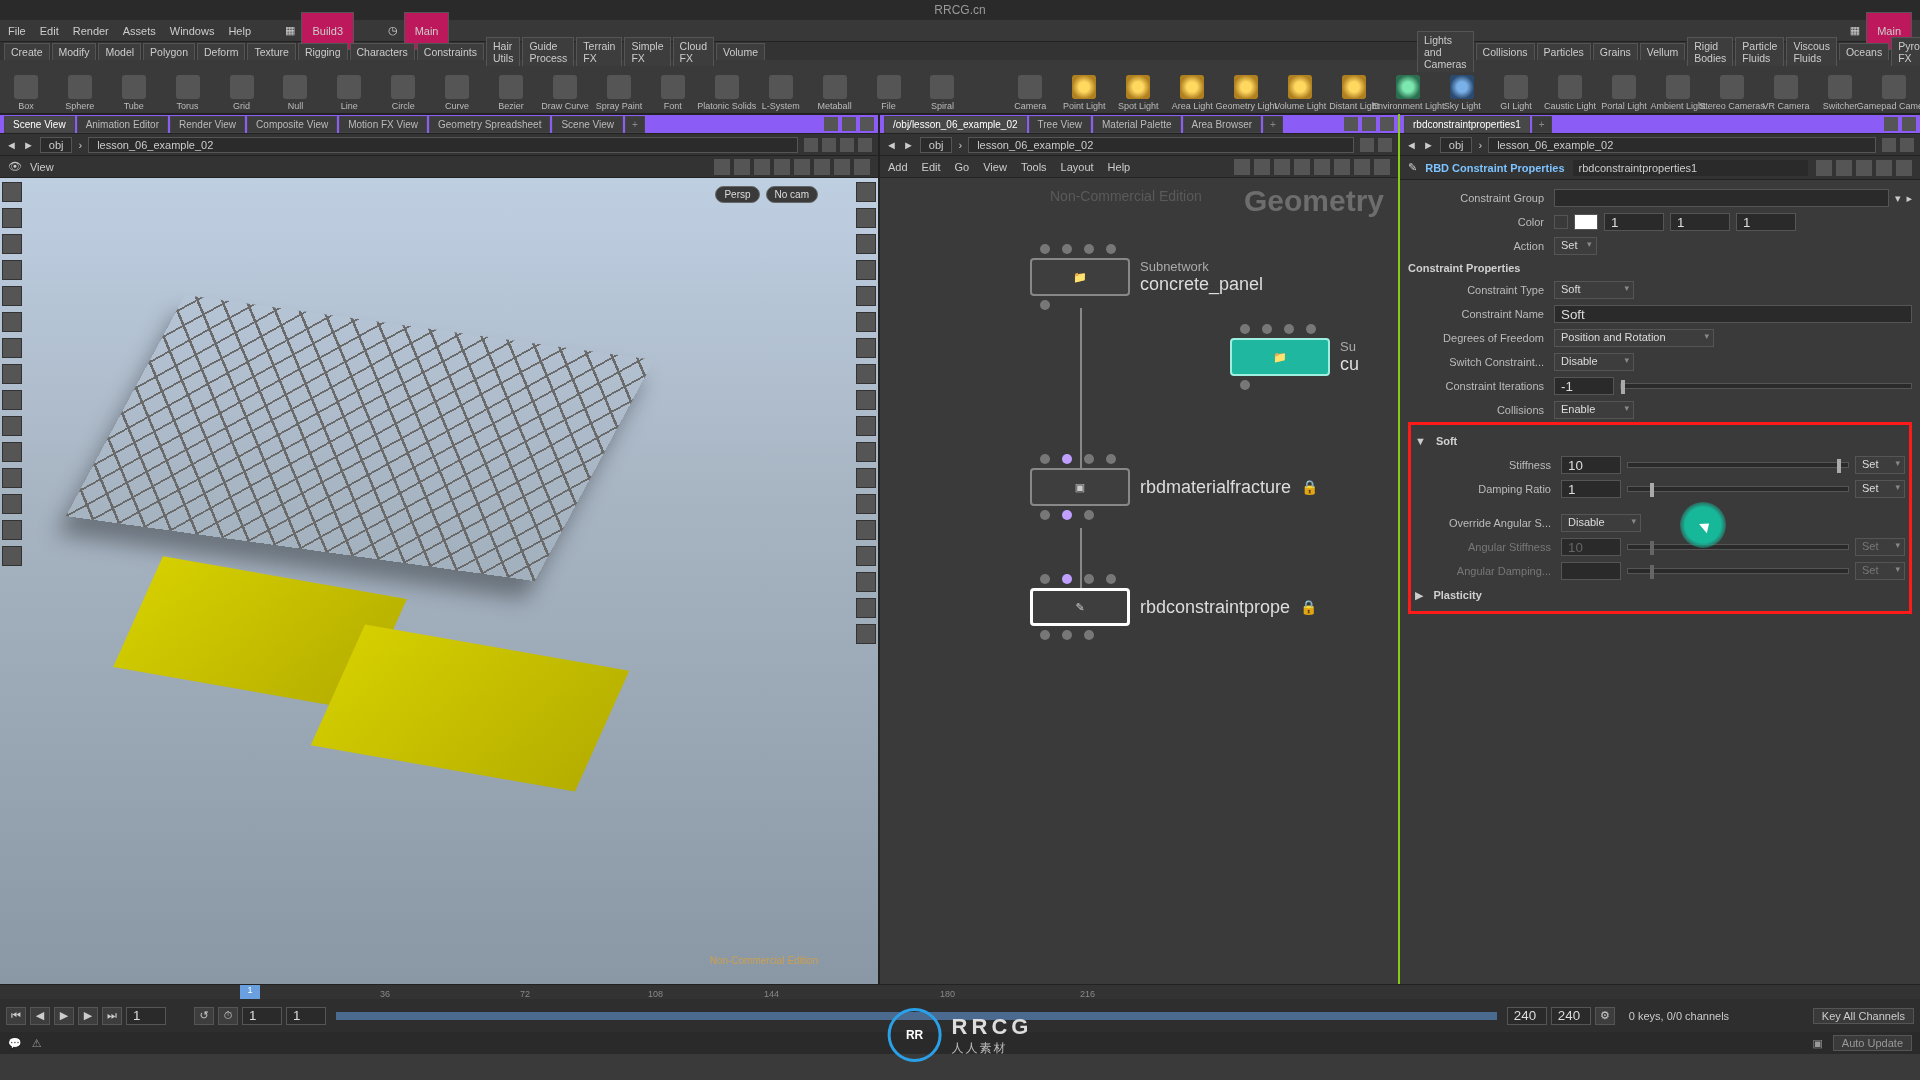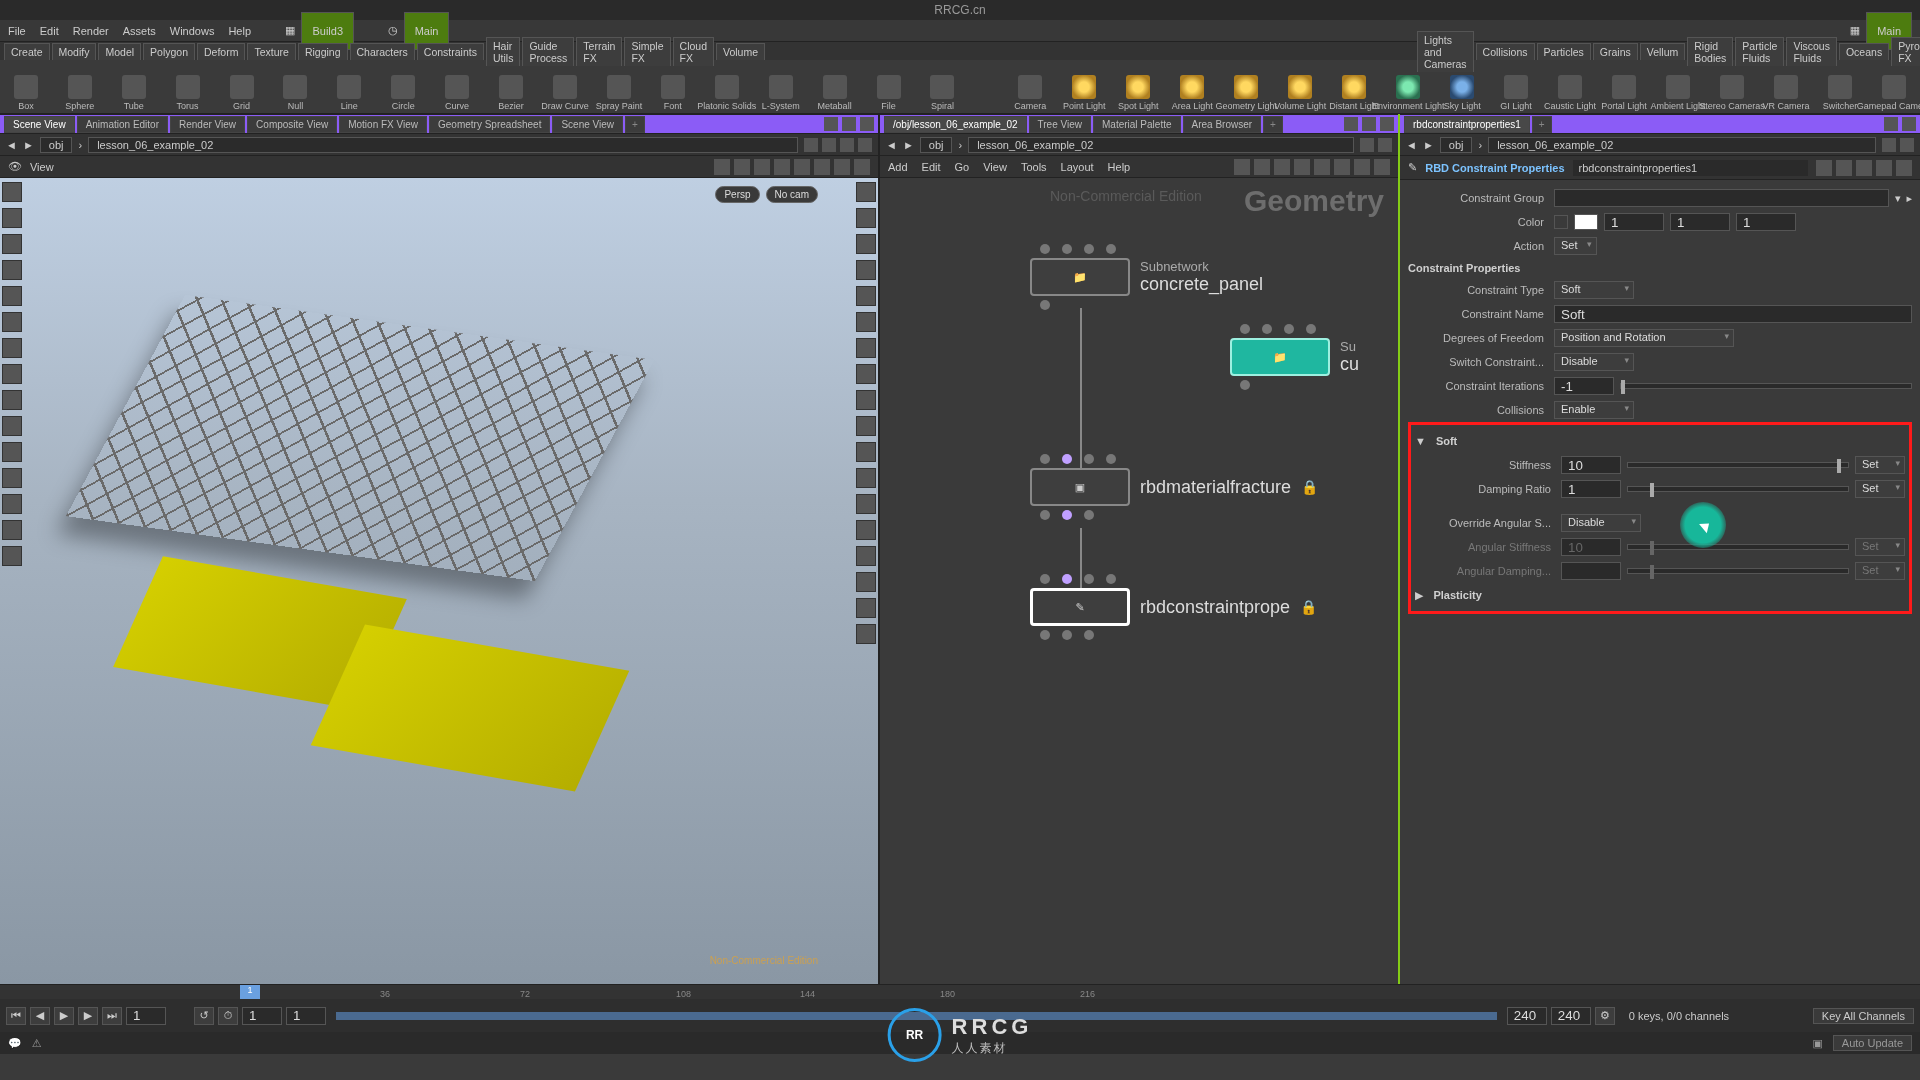--- a/index.html
+++ b/index.html
@@ -5,21 +5,21 @@
   * { margin: 0; padding: 0; box-sizing: border-box; font-family: "Segoe UI", Arial, sans-serif; }
   body { background: #3a3a3a; color: #ccc; width: 1920px; height: 1080px; overflow: hidden; font-size: 11px; position: relative; }
 
   
   .titlebar { height: 20px; background: #2a2a2a; display: flex; align-items: center; justify-content: center; color: #999; font-size: 12px; }
 
   
   .menubar { height: 22px; background: #383838; display: flex; align-items: center; padding: 0 8px; gap: 14px; border-bottom: 1px solid #222; }
   .menubar span { color: #ccc; cursor: pointer; }
   .desktop-sel { margin-left: 20px; display: flex; align-items: center; gap: 6px; }
-  .desktop-sel .tag { background: #4d7c0f; padding: 12px 10px; border: 1px solid #555; }
+  .desktop-sel .tag { background: #be185d; padding: 12px 10px; border: 1px solid #555; }
 
   
   .shelftabs { height: 18px; background: #333; display: flex; align-items: center; gap: 2px; padding: 0 4px 0 4px; font-size: 10.5px; }
   .shelftabs span { padding: 2px 6px; background: #3d3d3d; border: 1px solid #555; border-bottom: none; color: #ccc; }
   .shelftabs .right { margin-left: 650px; }
 
   
   .shelf { height: 54px; background: #3a3a3a; display: flex; align-items: flex-end; padding: 2px 6px; gap: 14px; border-bottom: 1px solid #222; }
   .tool { display: flex; flex-direction: column; align-items: center; gap: 2px; width: 40px; }
   .tool .ticon { width: 24px; height: 24px; background: #555; border-radius: 3px; }
@@ -609,21 +609,21 @@
       <div class="prow">
         <span class="plabel">Constraint Type</span>
         <div class="pselect" style="width:80px">Soft</div>
       </div>
       <div class="prow">
         <span class="plabel">Constraint Name</span>
         <input class="pinput" style="flex: 1 1 0%;" value="Soft">
       </div>
       <div class="prow">
         <span class="plabel">Degrees of Freedom</span>
-        <div class="pselect" style="width:180px">Position and Rotation</div>
+        <div class="pselect" style="width:160px">Position and Rotation</div>
       </div>
       <div class="prow">
         <span class="plabel">Switch Constraint...</span>
         <div class="pselect" style="width:80px">Disable</div>
       </div>
       <div class="prow">
         <span class="plabel">Constraint Iterations</span>
         <input class="pinput" style="width: 60px;" value="-1">
         <div class="pslider">
             <div class="thumb" style="left:0"></div>
@@ -685,22 +685,22 @@
       <div class="cursor-arrow" style="left:302px; top:340px"></div>
     </div>
   </div>
 </div>
 
 <div class="timeline">
   <div class="tl-ruler">
     <span style="left:240px">1</span>
     <span style="left:380px">36</span>
     <span style="left:520px">72</span>
-    <span style="left:676px">108</span>
-    <span style="left:800px">144</span>
+    <span style="left:648px">108</span>
+    <span style="left:764px">144</span>
     <span style="left:940px">180</span>
     <span style="left:1080px">216</span>
     <div style="position:absolute;left:240px;top:0;width:20px;height:14px;background:#6aa0e0;color:#fff;text-align:center">1</div>
   </div>
   <div class="tl-row">
     <div class="tl-btn">⏮</div>
     <div class="tl-btn">◀</div>
     <div class="tl-btn">▶</div>
     <div class="tl-btn">▶</div>
     <div class="tl-btn">⏭</div>

